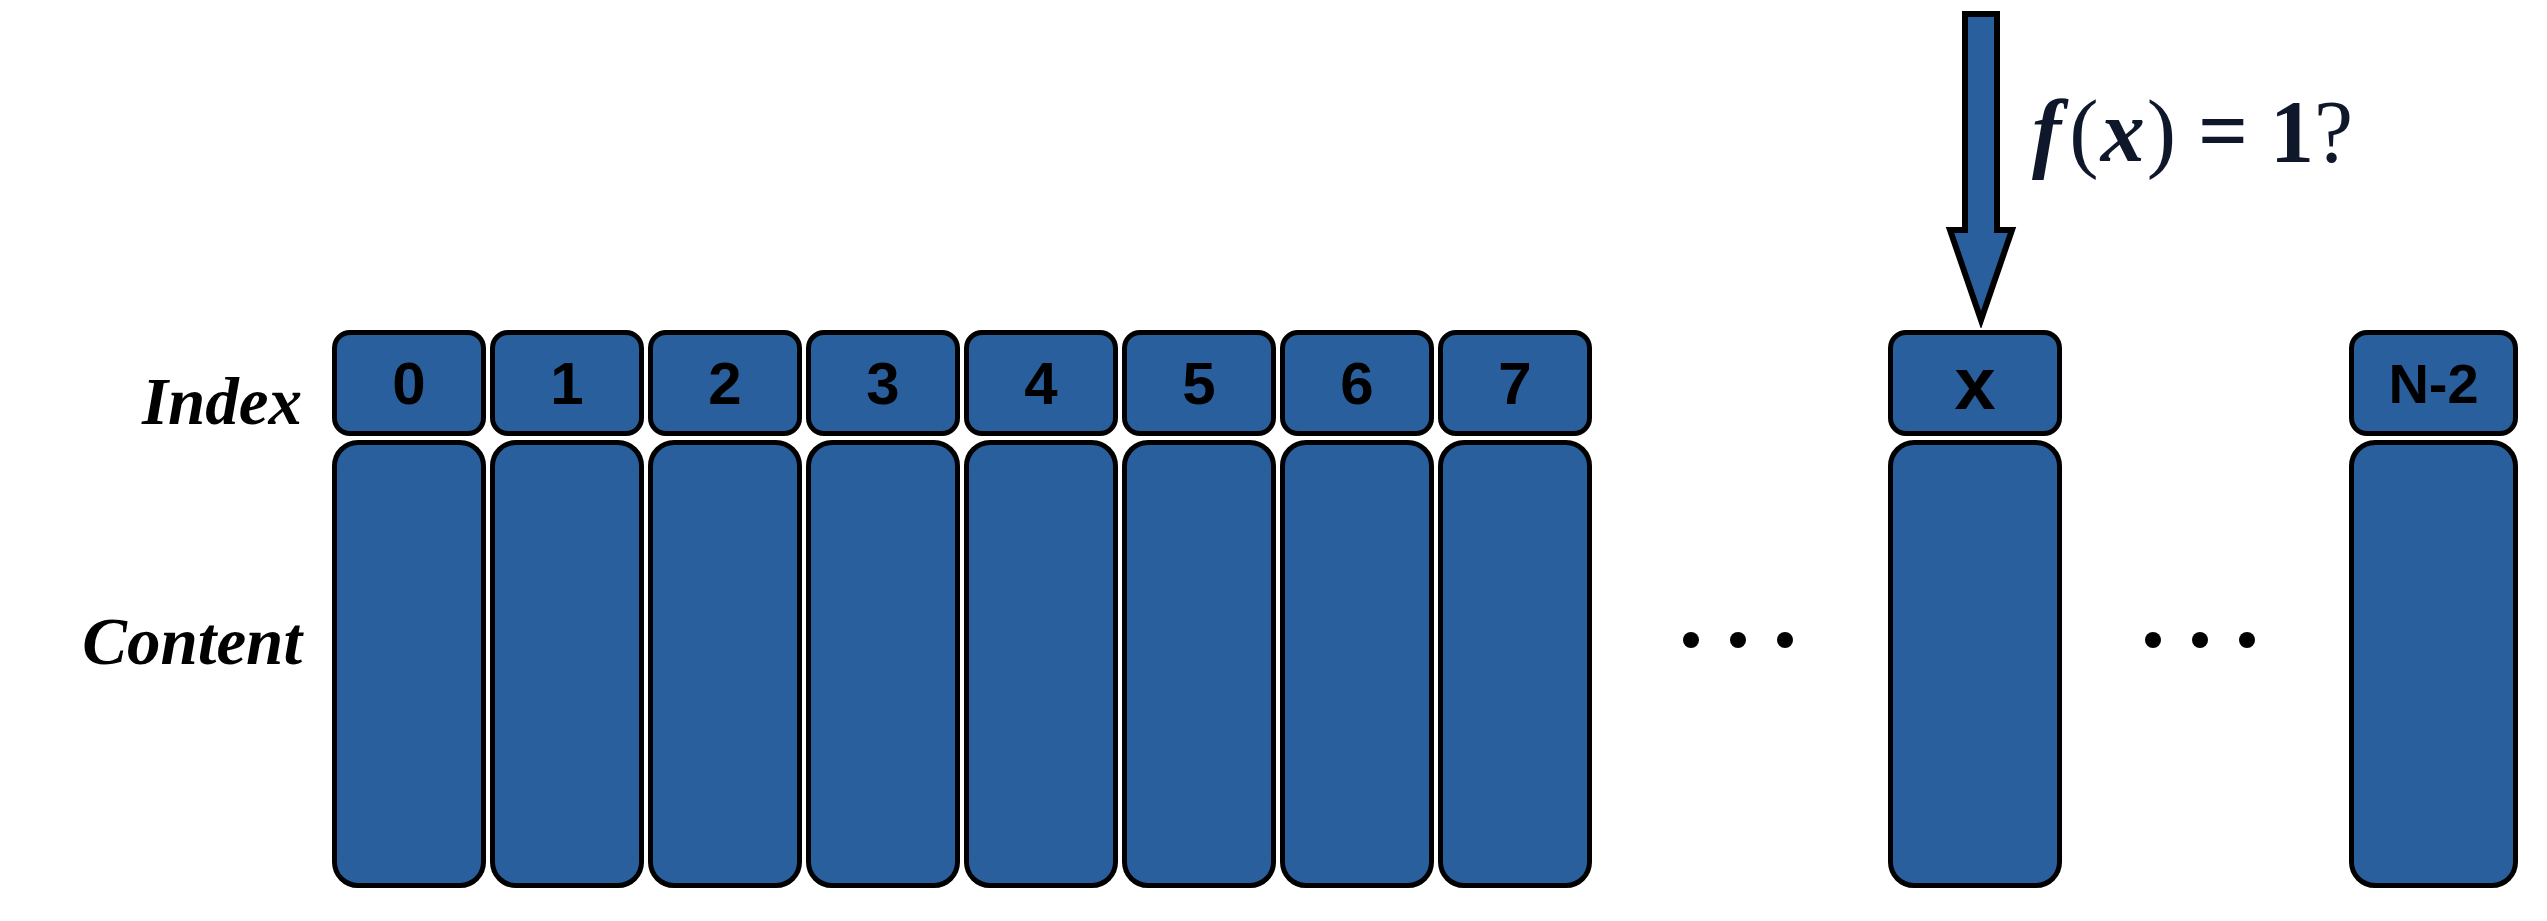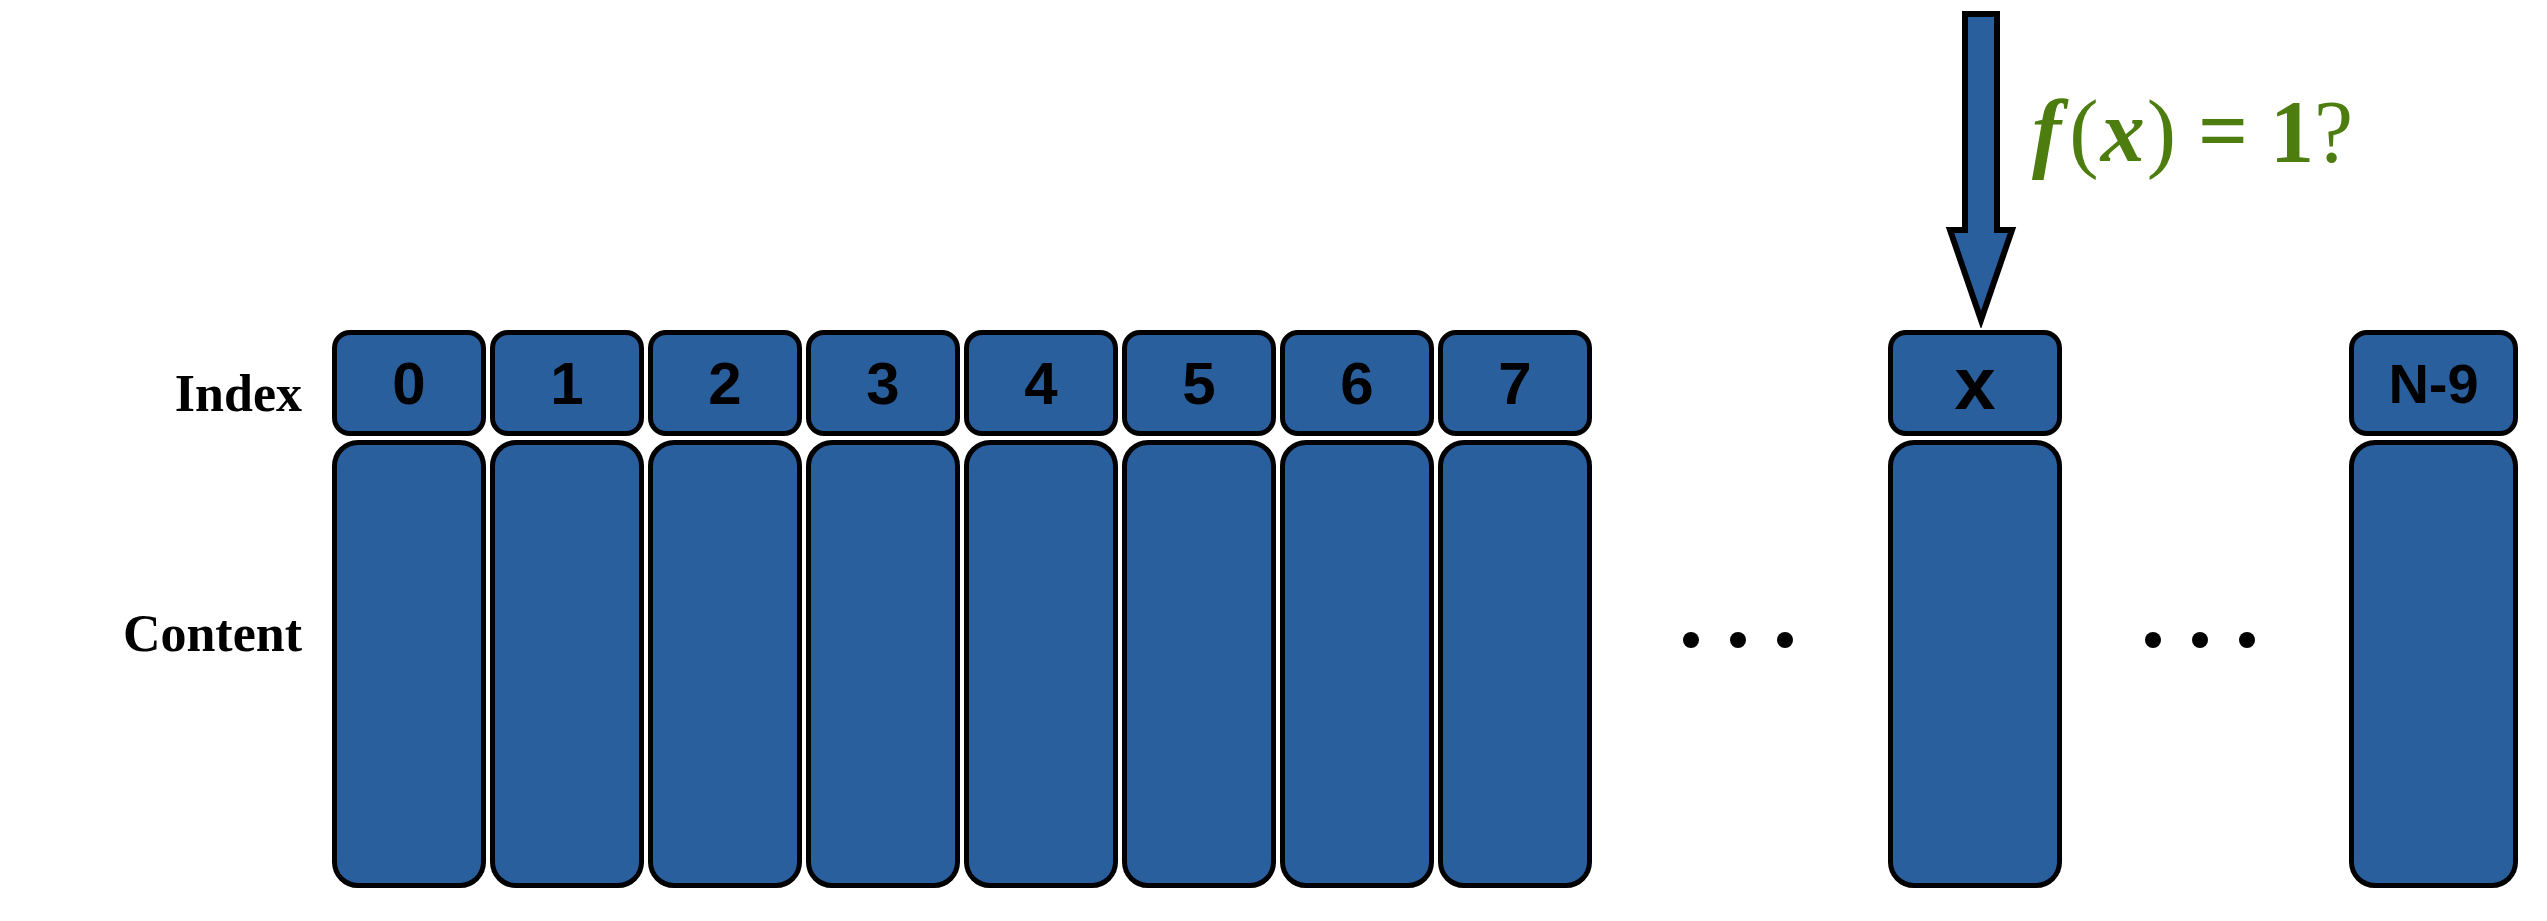--- a/index.html
+++ b/index.html
@@ -19,21 +19,22 @@
   }
 
   
   .row-label {
     position: absolute;
     left: 10px;
     width: 292px;
     text-align: right;
     font-family: "Liberation Serif", serif;
     font-weight: bold;
-    font-size: 52px;
+    font-style: italic;
+    font-size: 67px;
     line-height: 1;
     color: #000;
     white-space: nowrap;
   }
   .row-label.index   { top: 368px; }
   .row-label.content { top: 608px; }
 
   
   .col {
     position: absolute;
@@ -98,21 +99,21 @@
   }
 
   
   .formula {
     position: absolute;
     left: 2032px;
     top: 84px;
     font-family: "Liberation Serif", serif;
     font-size: 88px;
     line-height: 1.1;
-    color: #4d7c0f;
+    color: #0f172a;
     white-space: nowrap;
   }
   .formula .func  { font-weight: bold; font-style: italic; }
   .formula .paren { font-weight: normal; font-style: normal; }
   .formula .lp    { margin-left: 8px; }
   .formula .var   { font-weight: bold; font-style: italic; padding: 0 2px; }
   .formula .eq    { font-weight: bold; padding: 0 22px; }
   .formula .val   { font-weight: bold; }
   .formula .q     { font-weight: normal; }
 </style>
@@ -187,21 +188,21 @@
   </div>
 
   <div class="dots right">
     <div class="dot"></div>
     <div class="dot"></div>
     <div class="dot"></div>
   </div>
 
   <div class="col n1-col">
     <div class="idx-cell">
-        <span>N-9</span>
+        <span>N-2</span>
       </div>
     <div class="content-cell"></div>
   </div>
 
   <svg class="arrow-svg" viewBox="0 0 76 320" aria-hidden="true">
     <polygon class="arrow-poly" points="22,6 54,6 54,222 69,222 38,312 7,222 22,222"></polygon>
   </svg>
 
   <div class="formula">
     <span class="func">f</span><span class="paren lp">(</span><span class="var">x</span><span class="paren">)</span><span class="eq">=</span><span class="val">1</span><span class="q">?</span>

